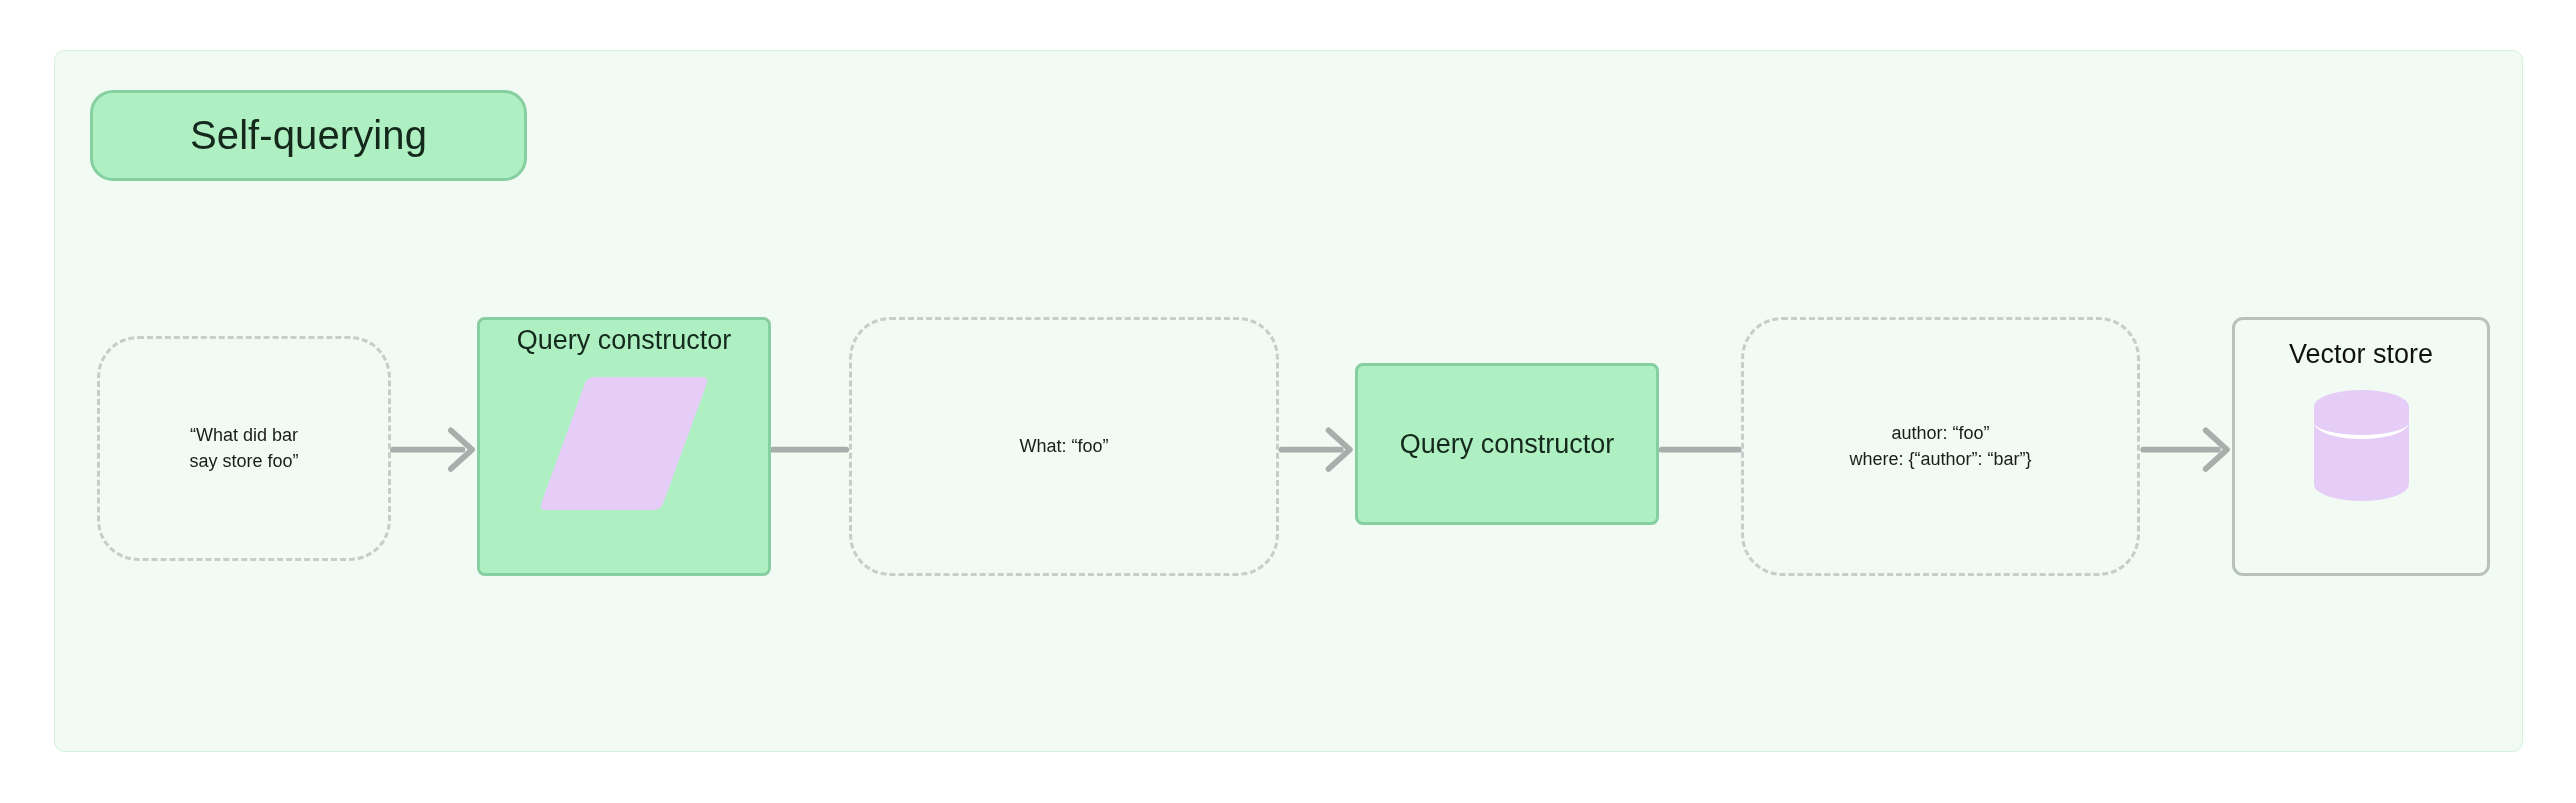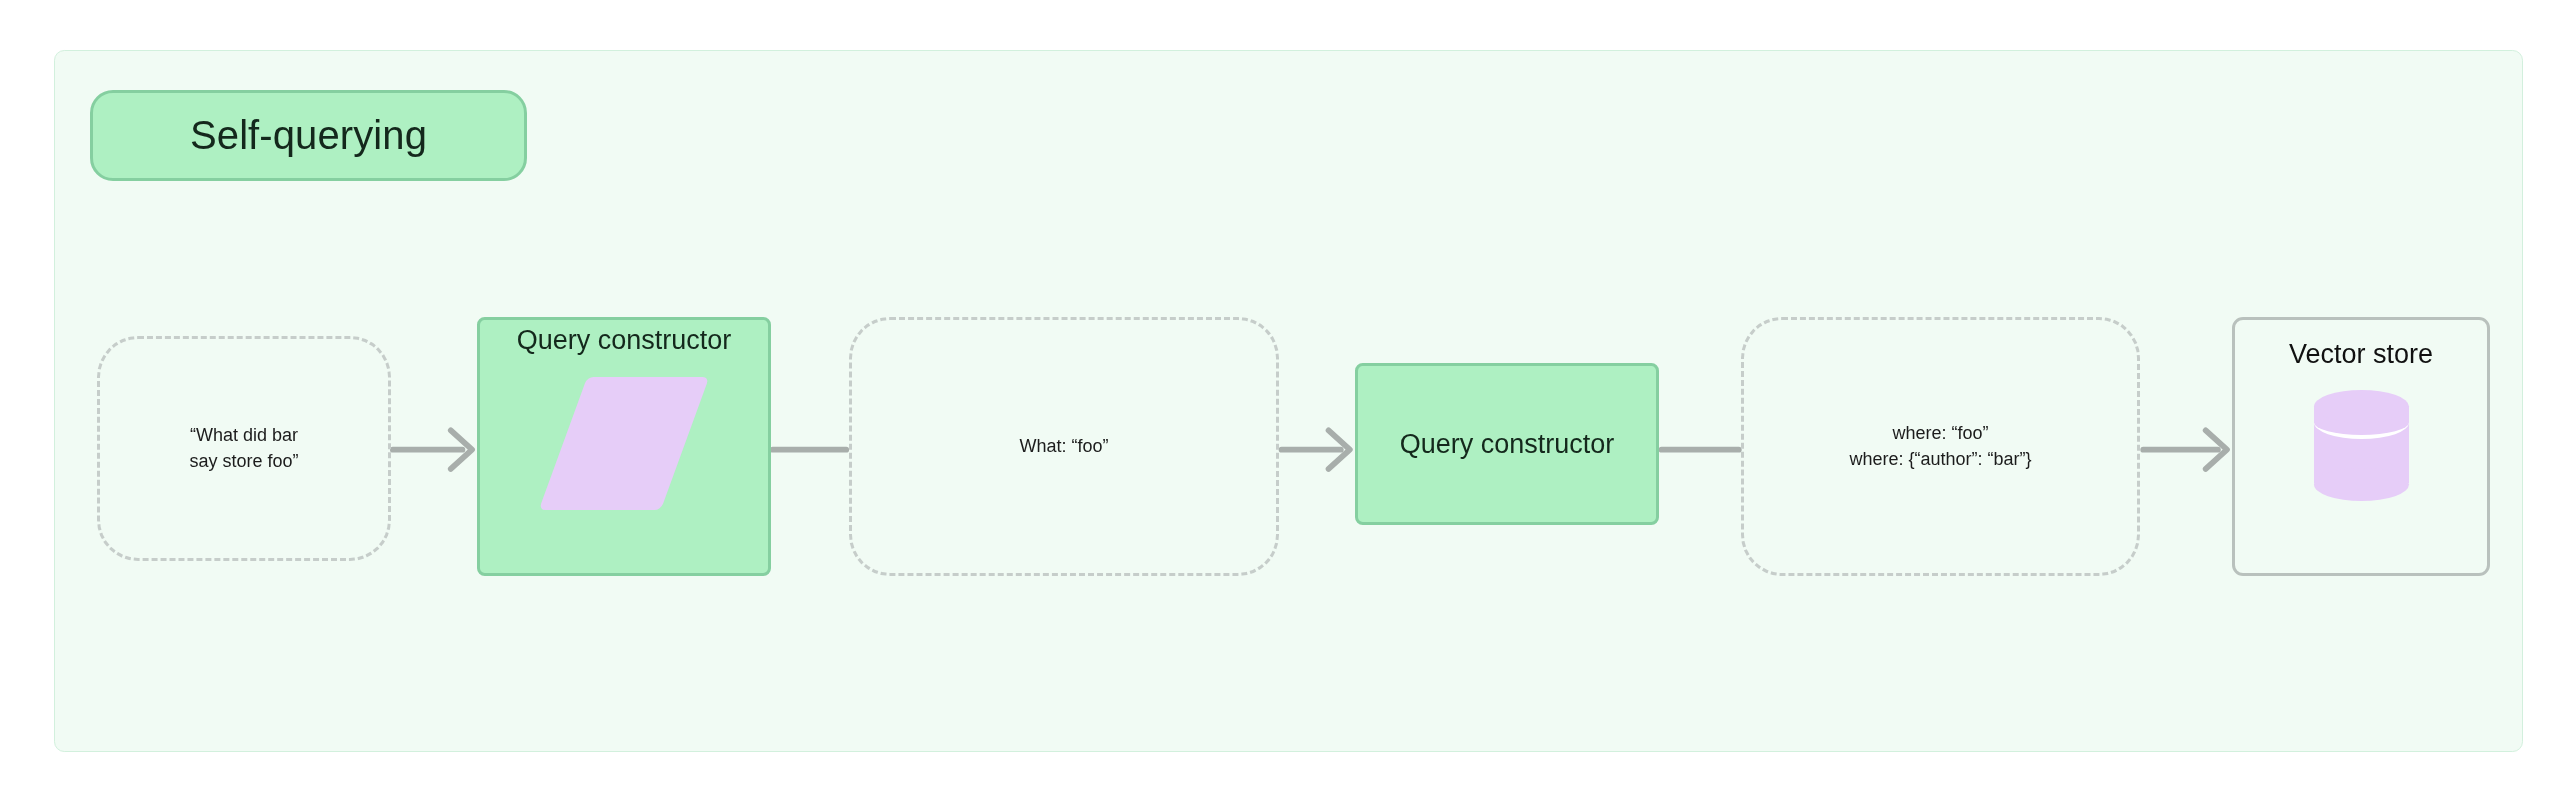--- a/index.html
+++ b/index.html
@@ -230,21 +230,21 @@
 
   <div id="node-query-filter" class="node node-dashed">
     <div class="node-text">What: “foo”</div>
   </div>
 
   <div id="node-query-translator" class="node node-process">
     <div class="node-label">Query constructor</div>
   </div>
 
   <div id="node-search-where" class="node node-dashed">
-    <div class="node-text">where: “foo”</div>
+    <div class="node-text">author: “foo”</div>
     <div class="node-text">where: {“author”: “bar”}</div>
   </div>
 
   <div id="node-vector-store" class="node node-plain">
     <div class="node-label">Vector store</div>
     <div class="cylinder-icon">
       <div class="cyl-body"></div>
       <div class="cyl-bottom"></div>
       <div class="cyl-top"></div>
       <div class="cyl-seam"></div>

